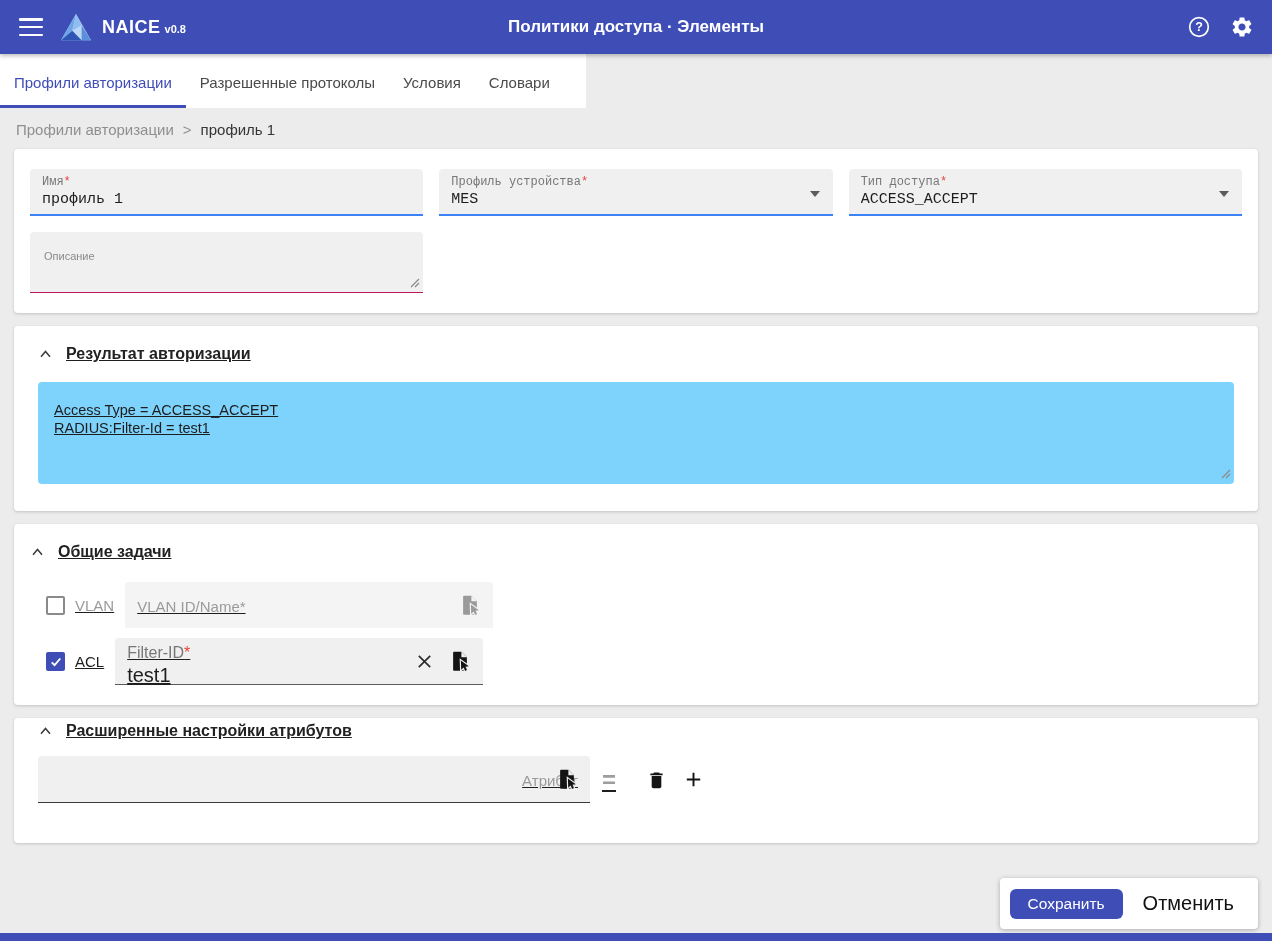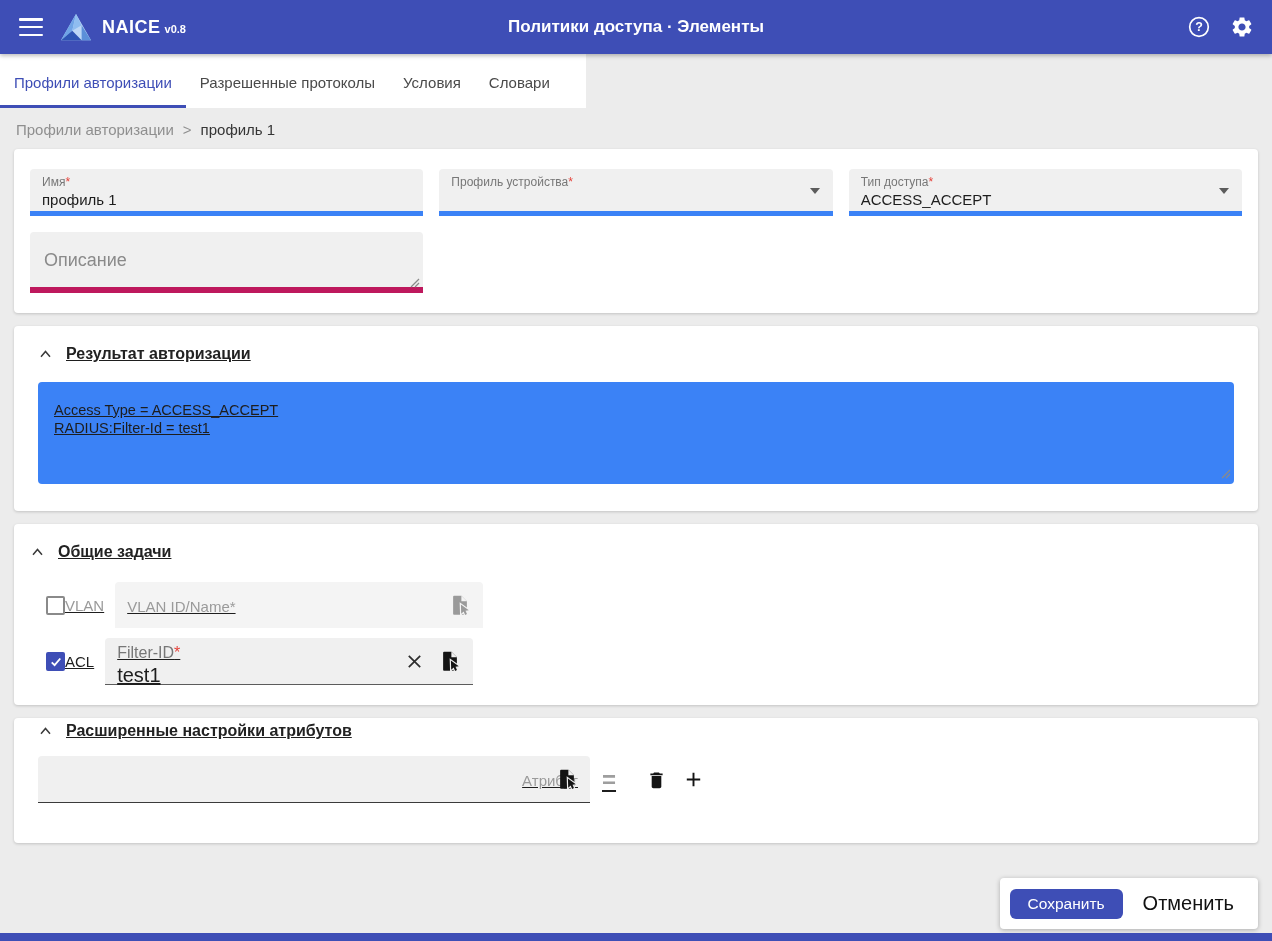--- a/index.html
+++ b/index.html
@@ -69,74 +69,75 @@
   .section-head { display: flex; align-items: center; gap: 13px; }
   .section-head .chevron { cursor: pointer; display: flex; }
   .section-title { font-size: 16px; font-weight: 700; color: #222; }
 
   
   .fieldrow { display: flex; gap: 16px; }
   .ffield {
     position: relative;
     background: #f0f0f0;
     border-radius: 4px 4px 0 0;
-    border-bottom: 5px solid #3b82f6;
+    border-bottom: 2px solid #3b82f6;
     height: 47px;
     padding: 6px 12px 8px;
     flex: 1;
     cursor: text;
+    font-family: Liberation Mono, monospace;
   }
   .ffield .flabel { font-size: 12px; color: #777; line-height: 14px; }
   .ffield .fvalue { font-size: 15px; color: #1d1d1d; margin-top: 2px; white-space: nowrap; overflow: hidden; }
   .req { color: #e5433b; }
   .dd-arrow {
     position: absolute; right: 13px; bottom: 17px;
     width: 0; height: 0;
     border-left: 5px solid transparent; border-right: 5px solid transparent;
     border-top: 6px solid #5c5c5c;
   }
   .ffield.select { cursor: pointer; }
 
   textarea.gtext {
     display: block;
     background: #f0f0f0;
     border: none;
-    border-bottom: 6px solid #be185d;
+    border-bottom: 1px solid #be185d;
     border-radius: 4px 4px 0 0;
     font-family: "Liberation Sans", sans-serif;
-    font-size: 18px;
+    font-size: 11px;
     color: #1d1d1d;
     resize: none;
     outline: none;
     padding: 18px 14px 18px;
   }
   textarea.gtext::placeholder { color: #8a8a8a; }
   .ta-wrap { position: relative; }
   .resize-grip { position: absolute; right: 3px; bottom: 5px; pointer-events: none; }
 
   .desc-wrap { margin-top: 16px; width: calc((100% - 32px) / 3); }
   .desc-wrap textarea { width: 100%; height: 61px; }
 
   .result-wrap { margin-top: 19px; }
   .result-wrap textarea {
     width: 100%; height: 102px;
-    background: #3b82f6; border-bottom: none; border-radius: 4px;
+    background: #7dd3fc; border-bottom: none; border-radius: 4px;
     font-size: 14.5px; line-height: 18px; padding: 19px 16px 6px;
   }
 
   
   .task-row { display: flex; align-items: center; margin-left: 16px; }
   .task-row.vlan { margin-top: 21px; }
   .task-row.acl { margin-top: 10px; }
   .checkbox {
     width: 19px; height: 19px; border: 2px solid #8a8a8a; border-radius: 2px;
     background: #fff; cursor: pointer; flex: none;
   }
   .checkbox.checked { background: #3e4eb6; border-color: #3e4eb6; display: flex; align-items: center; justify-content: center; }
-  .task-label { font-size: 15px; margin-right: 11px; }
+  .task-label { font-size: 15px; margin-left: 10px; margin-right: 11px; }
   .task-label.disabled { color: #9a9a9a; }
   .task-field {
     position: relative; width: 368px; height: 47px;
     border-radius: 4px 4px 0 0; padding: 6px 12px 0;
   }
   .task-field.disabled { background: #f4f4f4; border-bottom: none; height: 46px; }
   .task-field.enabled { background: #f0f0f0; border-bottom: 1px solid #5c5c5c; }
   .task-field .placeholder { font-size: 15px; color: #9a9a9a; margin-top: 10px; }
   .field-icons { position: absolute; right: 12px; top: 0; height: 100%; display: flex; align-items: center; gap: 15px; }
 
@@ -229,20 +230,21 @@
 </div>
 
 <section class="card card1">
   <div class="fieldrow">
     <div class="ffield">
       <div class="flabel"><span>Имя</span><span class="req">*</span></div>
       <div class="fvalue">профиль 1</div>
     </div>
     <div class="ffield select">
       <div class="flabel"><span>Профиль устройства</span><span class="req">*</span></div>
+      <div class="fvalue">MES</div>
       <div class="dd-arrow"></div>
     </div>
     <div class="ffield select">
       <div class="flabel"><span>Тип доступа</span><span class="req">*</span></div>
       <div class="fvalue">ACCESS_ACCEPT</div>
       <div class="dd-arrow"></div>
     </div>
   </div>
 
   <div class="desc-wrap ta-wrap">

